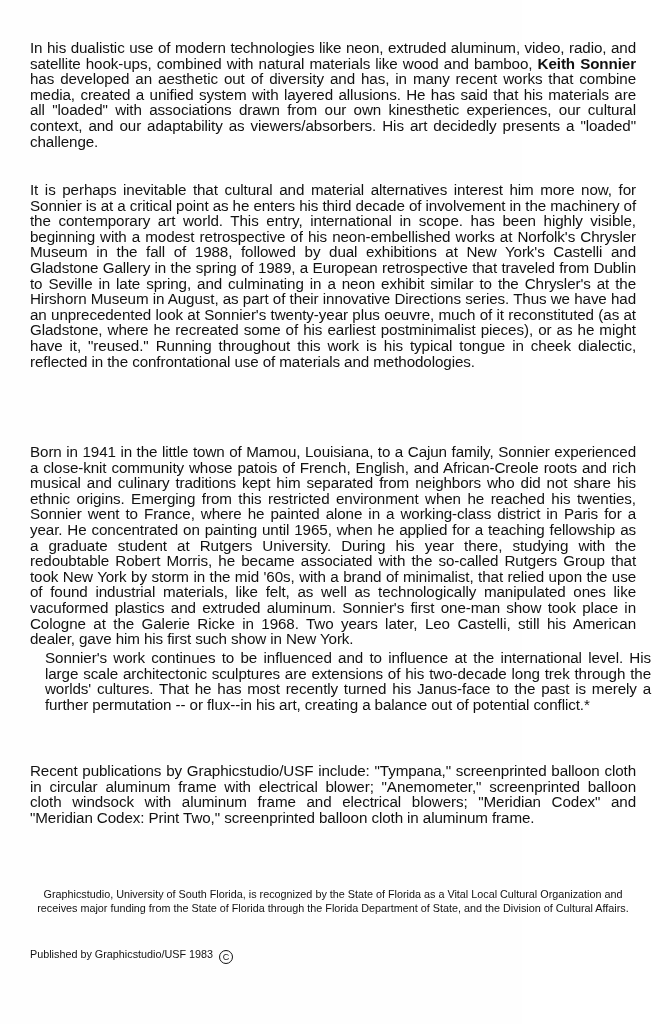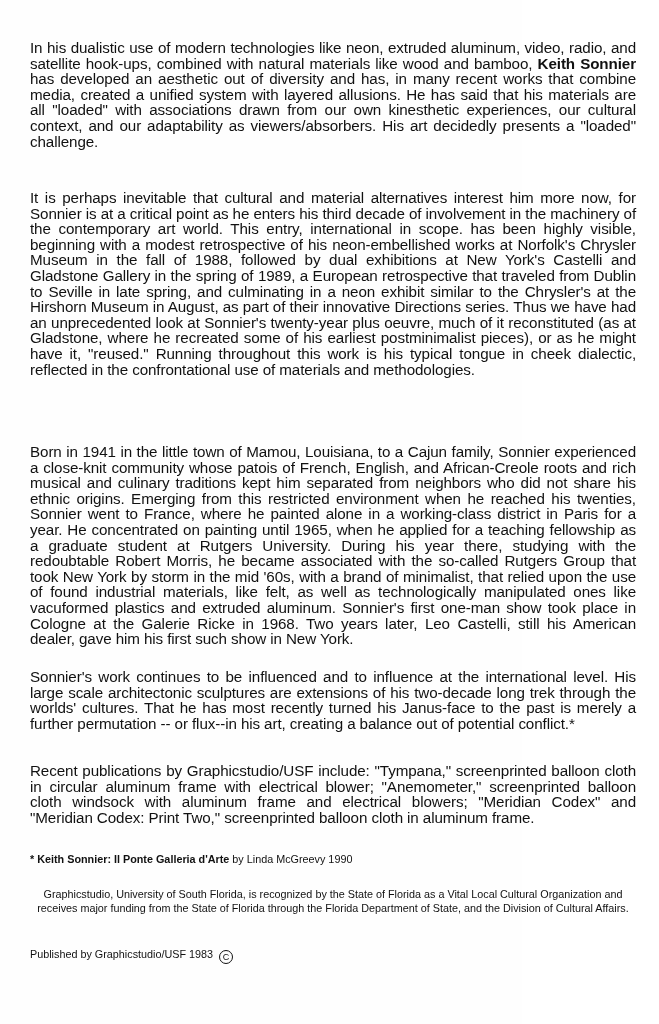--- a/index.html
+++ b/index.html
@@ -6,23 +6,23 @@
     body { width: 659px; height: 1024px; overflow: hidden; position: relative; }
     .page { position: absolute; left: 0; top: 0; width: 522px; height: 1024px; background: #fefefe; }
     .body-text {
       position: absolute; left: 30px; width: 606px;
       font-family: "Liberation Sans", sans-serif; font-size: 15.2px; line-height: 15.6px;
       color: #111; text-align: justify; letter-spacing: -0.1px;
     }
     .body-text p { margin: 0; }
     .body-text b { font-weight: bold; }
     #p1 { top: 40px; }
-    #p2 { top: 190px; }
+    #p2 { top: 182px; }
     #p3 { top: 444px; }
-    #p4 { top: 669px; }
+    #p4 { top: 650px; margin-left: 15px; }
     #p5 { top: 763px; }
     .small-text {
       position: absolute; left: 30px; width: 606px;
       font-family: "Liberation Sans", sans-serif; font-size: 10.8px; line-height: 14px; color: #111;
     }
     #footnote { top: 852px; }
     #footnote b { font-weight: bold; }
     #credit { top: 887px; text-align: center; }
     #published { top: 947px; }
     .copyright {
@@ -48,23 +48,20 @@
   </div>
 
   <div class="body-text" id="p4">
     <p>Sonnier's work continues to be influenced and to influence at the international level.  His large scale architectonic sculptures are extensions of his two-decade long trek through the worlds' cultures.  That he has most recently turned his Janus-face to the past is merely a further permutation -- or flux--in his art, creating a balance out of potential conflict.*</p>
   </div>
 
   <div class="body-text" id="p5">
     <p>Recent publications by Graphicstudio/USF include: "Tympana," screenprinted balloon cloth in circular aluminum frame with electrical blower; "Anemometer," screenprinted balloon cloth windsock with aluminum frame and electrical blowers;  "Meridian Codex" and "Meridian Codex: Print Two," screenprinted balloon cloth in aluminum frame.</p>
   </div>
 
-  <div class="small-text" id="footnote">
-    <b><span>* </span><span>Keith Sonnier:  Il Ponte Galleria d'Arte</span></b><span> by Linda McGreevy  1990</span>
-  </div>
 
   <div class="small-text" id="credit">Graphicstudio, University of South Florida, is recognized by the State of Florida as a Vital Local Cultural Organization and receives major funding from the State of Florida through the Florida Department of State, and the Division of Cultural Affairs.</div>
 
   <div class="small-text" id="published">
     <span>Published by Graphicstudio/USF  1983</span>
     <span class="copyright">C</span>
   </div>
 
 </div>
 

